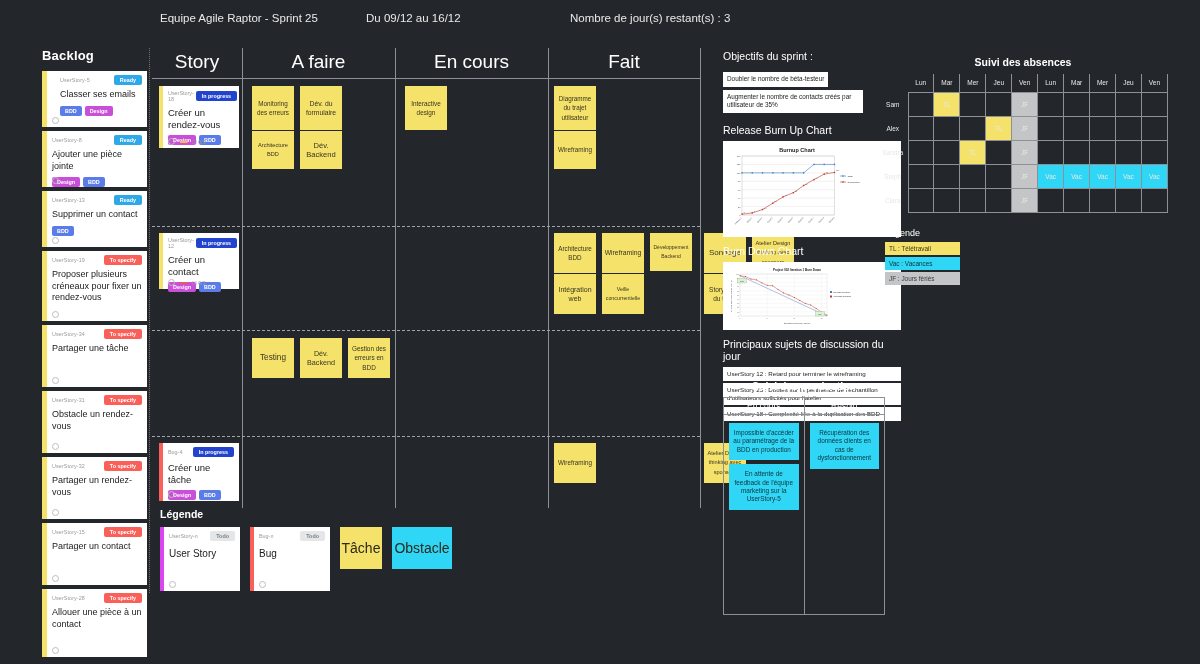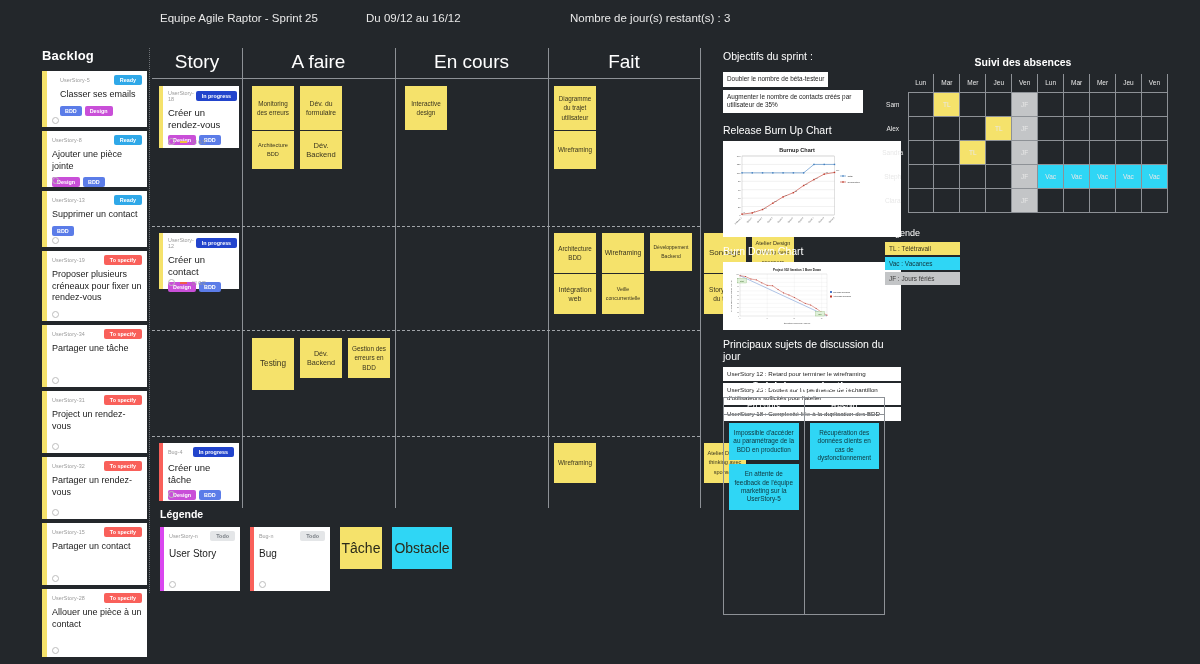--- a/index.html
+++ b/index.html
@@ -192,21 +192,21 @@
         <div class="bl-title">Partager une tâche</div>
         <div class="cfoot">
           <span class="cicon"></span>
         </div>
       </div>
       <div class="bl-card" style="height: 62px;">
         <div class="bl-head">
           <span class="bl-id">UserStory-31</span>
           <span class="bl-status st-tospecify">To specify</span>
         </div>
-        <div class="bl-title">Project un rendez-vous</div>
+        <div class="bl-title">Obstacle un rendez-vous</div>
         <div class="cfoot">
           <span class="cicon"></span>
         </div>
       </div>
       <div class="bl-card" style="height: 62px;">
         <div class="bl-head">
           <span class="bl-id">UserStory-32</span>
           <span class="bl-status st-tospecify">To specify</span>
         </div>
         <div class="bl-title">Partager un rendez-vous</div>
@@ -298,21 +298,21 @@
         <span class="cicon"></span>
       </div>
     </div>
     <div class="task" style="left: 100px; top: 38px; width: 42px; height: 44px; font-size: 6.3px;">Monitoring des erreurs</div>
     <div class="task" style="left: 100px; top: 83px; width: 42px; height: 38px; font-size: 5.6px;">Architecture BDD</div>
     <div class="task" style="left: 148px; top: 38px; width: 42px; height: 44px; font-size: 6.8px;">Dév. du formulaire</div>
     <div class="task" style="left: 148px; top: 83px; width: 42px; height: 38px; font-size: 7.6px;">Dév. Backend</div>
     <div class="task" style="left: 253px; top: 38px; width: 42px; height: 44px; font-size: 6.4px;">Interactive design</div>
     <div class="task" style="left: 402px; top: 38px; width: 42px; height: 44px; font-size: 6.3px;">Diagramme du trajet utilisateur</div>
     <div class="task" style="left: 402px; top: 83px; width: 42px; height: 38px; font-size: 6.3px;">Wireframing</div>
-    <div class="task" style="left: 100px; top: 290px; width: 42px; height: 52px; font-size: 8.2px;">Testing</div>
+    <div class="task" style="left: 100px; top: 290px; width: 42px; height: 40px; font-size: 8.2px;">Testing</div>
     <div class="task" style="left: 148px; top: 290px; width: 42px; height: 40px; font-size: 7.2px;">Dév. Backend</div>
     <div class="task" style="left: 196px; top: 290px; width: 42px; height: 40px; font-size: 6.4px;">Gestion des erreurs en BDD</div>
     <div class="task" style="left: 402px; top: 185px; width: 42px; height: 40px; font-size: 6.3px;">Architecture BDD</div>
     <div class="task" style="left: 402px; top: 226px; width: 42px; height: 40px; font-size: 7px;">Intégration web</div>
     <div class="task" style="left: 450px; top: 185px; width: 42px; height: 40px; font-size: 6.8px;">Wireframing</div>
     <div class="task" style="left: 450px; top: 226px; width: 42px; height: 40px; font-size: 5.3px;">Veille concurrentielle</div>
     <div class="task" style="left: 498px; top: 185px; width: 42px; height: 38px; font-size: 5px;">Développement Backend</div>
     <div class="task" style="left: 552px; top: 185px; width: 42px; height: 40px; font-size: 8px;">Sondage</div>
     <div class="task" style="left: 552px; top: 226px; width: 42px; height: 40px; font-size: 6.5px;">Storyboard du trajet</div>
     <div class="task" style="left: 600px; top: 185px; width: 42px; height: 40px; font-size: 5.6px;">Atelier Design thinking avec sponsors</div>

